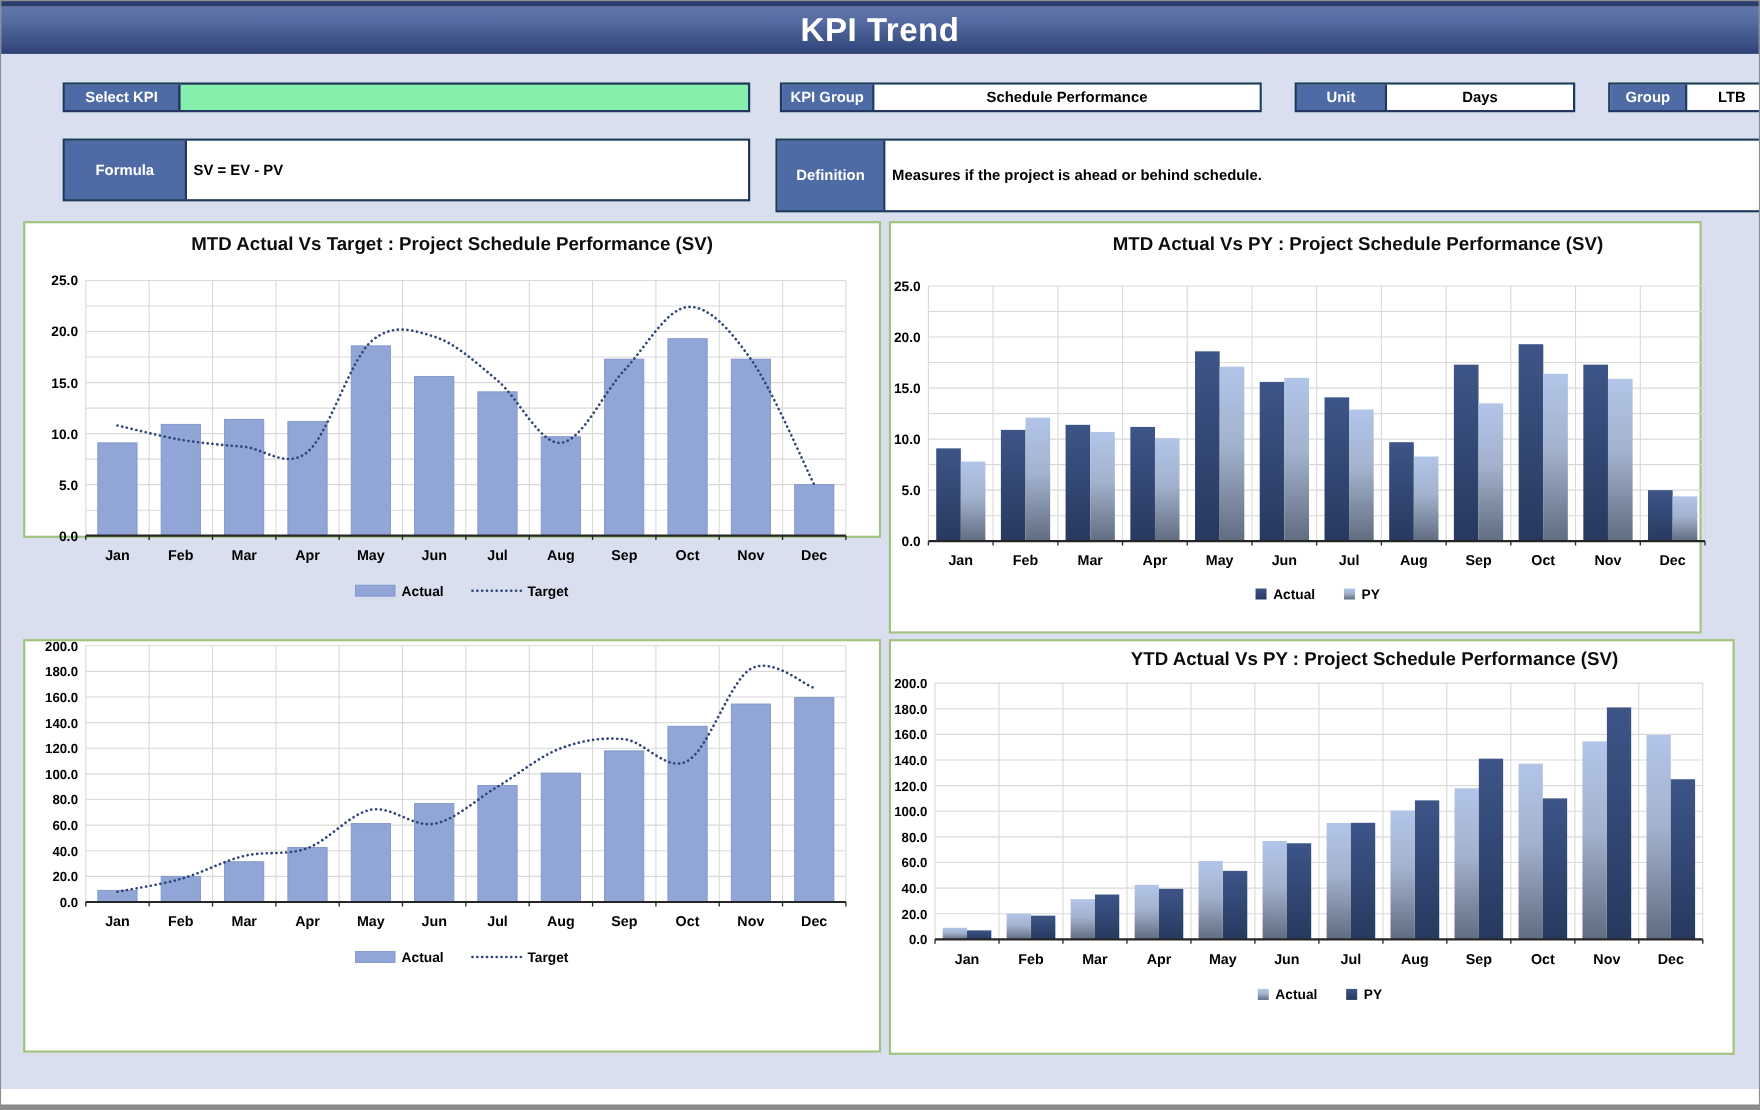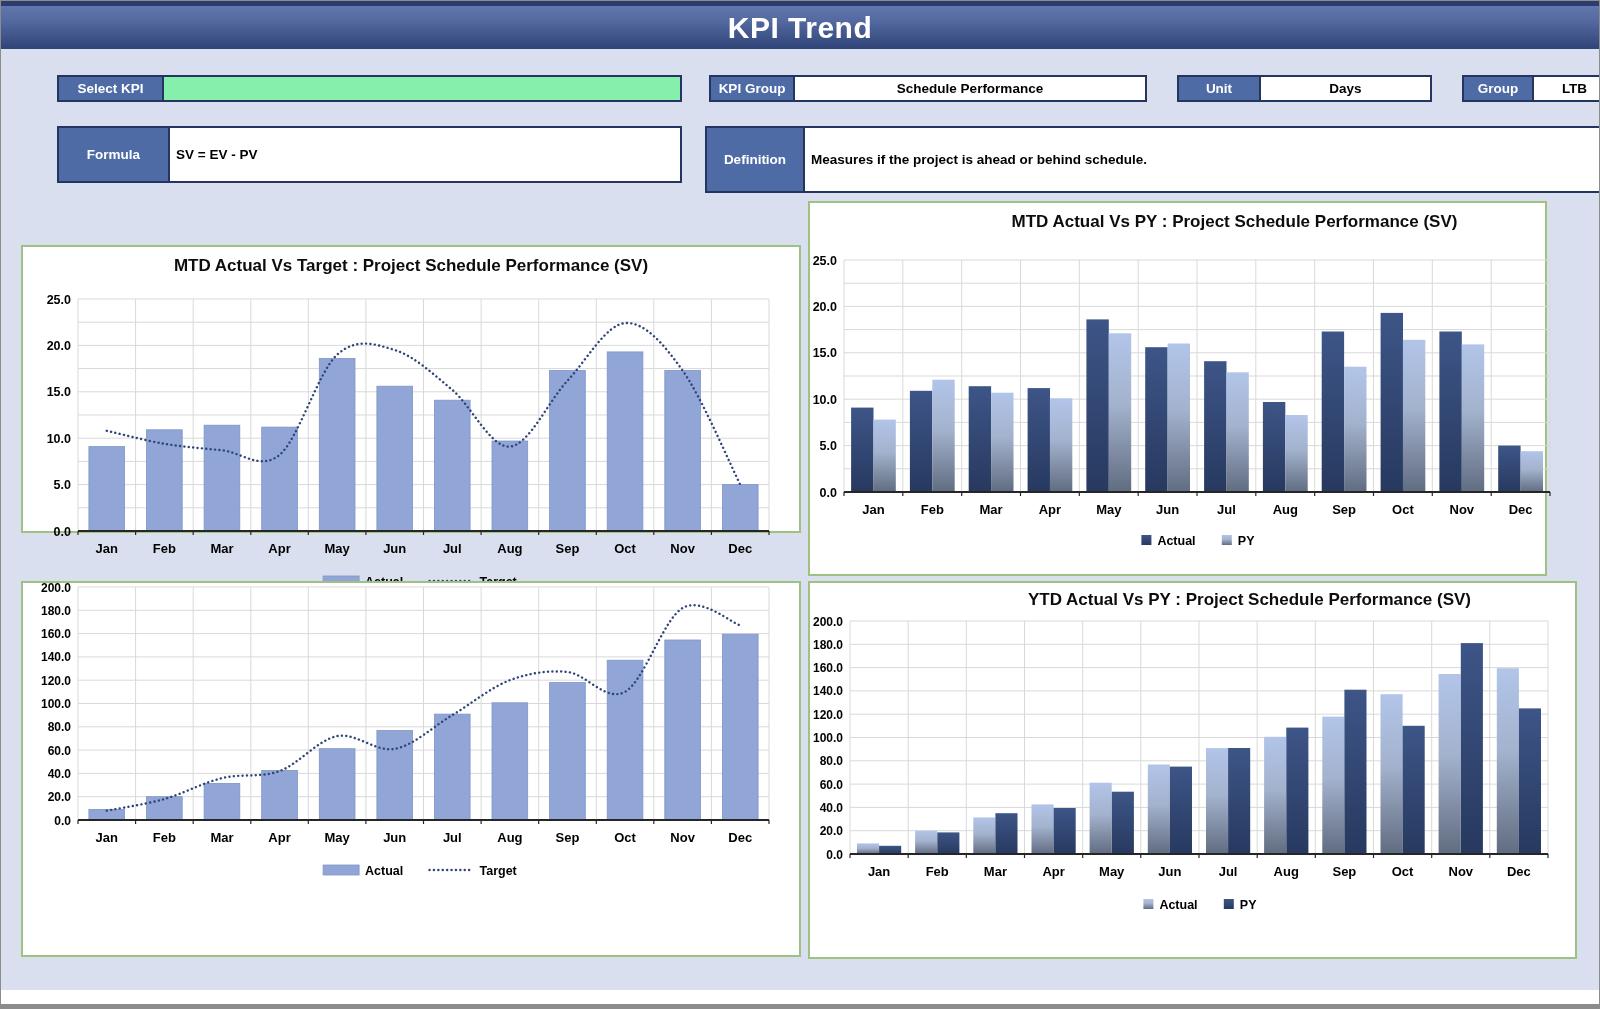--- a/index.html
+++ b/index.html
@@ -28,21 +28,21 @@
   #c-unit .lbl { width:82px; }
   #c-type   { left:1425px; width:155px; top:74px; height:27px; }
   #c-type .lbl { width:70px; }
   #c-formula { left:20px; width:625px; top:125px; height:57px; }
   #c-formula .lbl { width:111px; }
   #c-def { left:668px; width:908px; top:125px; height:67px; }
   #c-def .lbl { width:98px; }
 
   .charts { position:absolute; left:20px; top:200px; width:1560px; height:758px; }
   .panel { position:absolute; background:#fff; border:2px solid #9EC27F; }
-  #p0 { left:0;   top:0;     width:780px; height:288px;margin-top:44px; }
+  #p0 { left:0;   top:0;     width:780px; height:288px; }
   #p1 { left:787px; top:0;   width:739px; height:375px; }
   #p2 { left:0;   top:380px; width:780px; height:376px; }
   #p3 { left:787px; top:380px; width:769px; height:378px; }
   .chart-title { height:38px; display:flex; align-items:center; justify-content:center;
                  font-weight:bold; font-size:17px; color:#0d0d0d; }
   #p2 .chart-title, #p3 .chart-title { height:34px; }
   .shift-r .chart-title { transform:translateX(57px); }
   .canvas { display:block; }
   svg text { font-family:"Liberation Sans", sans-serif; }
 

